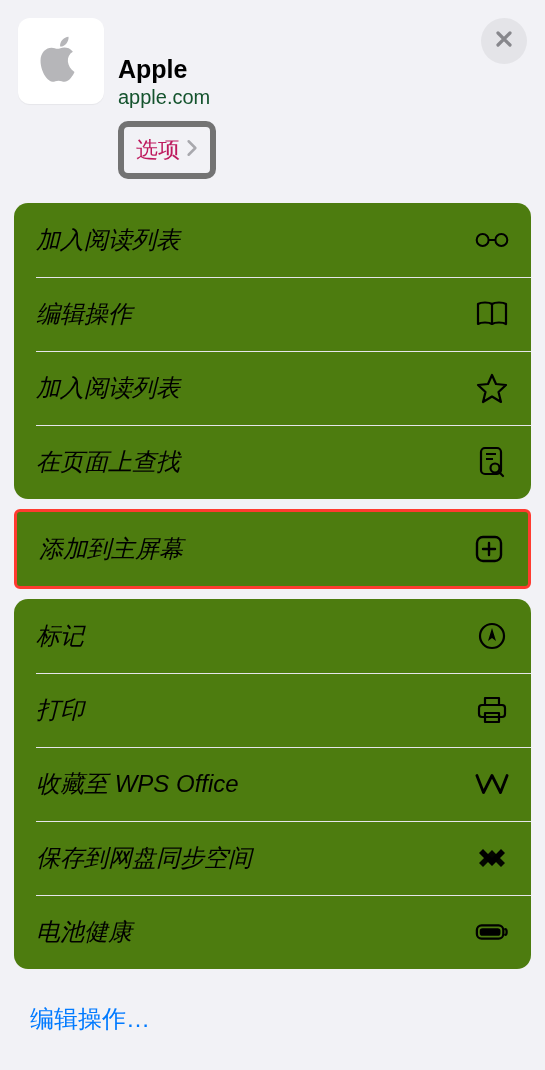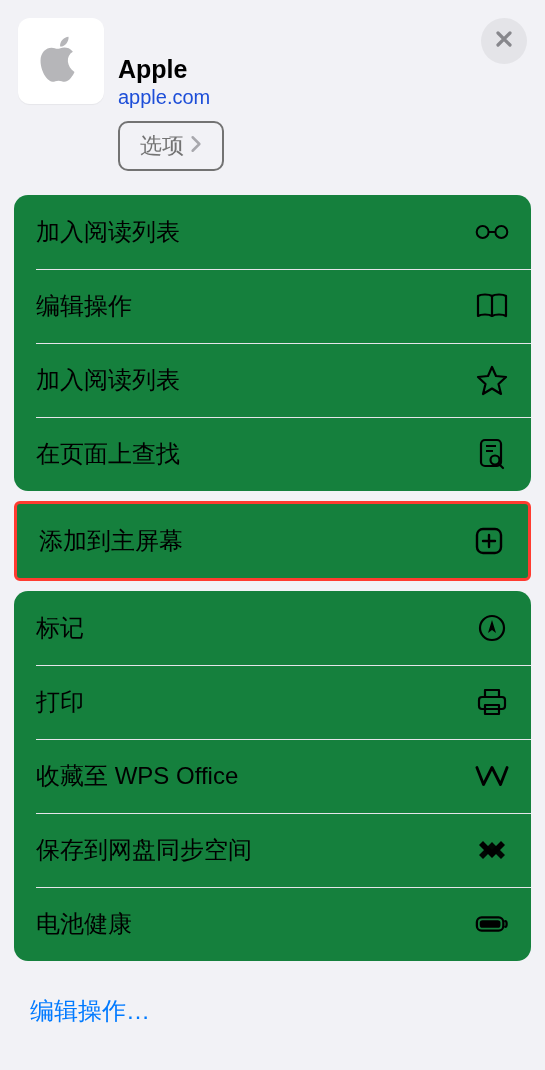--- a/index.html
+++ b/index.html
@@ -34,53 +34,54 @@
     }
     .header-title {
       font-size: 25px;
       font-weight: 600;
       color: #000;
       line-height: 1.1;
       margin-top: 36px;
     }
     .header-sub {
       font-size: 20px;
-      color: #1d4ed8;
+      color: #14532d;
       margin-top: 2px;
     }
     .options-pill {
       display: inline-flex;
       align-items: center;
       margin-top: 12px;
-      padding: 8px 20px;
-      border: 2px solid #737373;
+      padding: 8px 12px;
+      border: 6px solid #737373;
       border-radius: 10px;
       font-size: 22px;
-      color: #737373;
+      color: #be185d;
     }
     .options-pill .chev {
       margin-left: 6px;
       color: #a8a8ad;
     }
     .close-btn {
       width: 46px;
       height: 46px;
       border-radius: 50%;
       background: #e4e4e8;
       display: flex;
       align-items: center;
       justify-content: center;
       color: #87878c;
       flex-shrink: 0;
     }
     .group {
       margin: 10px 14px;
-      background: #15803d;
+      background: #4d7c0f;
       border-radius: 14px;
       overflow: hidden;
+      font-style: italic;
     }
     .group.highlighted {
       border: 3px solid #ff3b30;
       border-radius: 6px;
     }
     .row {
       display: flex;
       align-items: center;
       justify-content: space-between;
       height: 74px;

